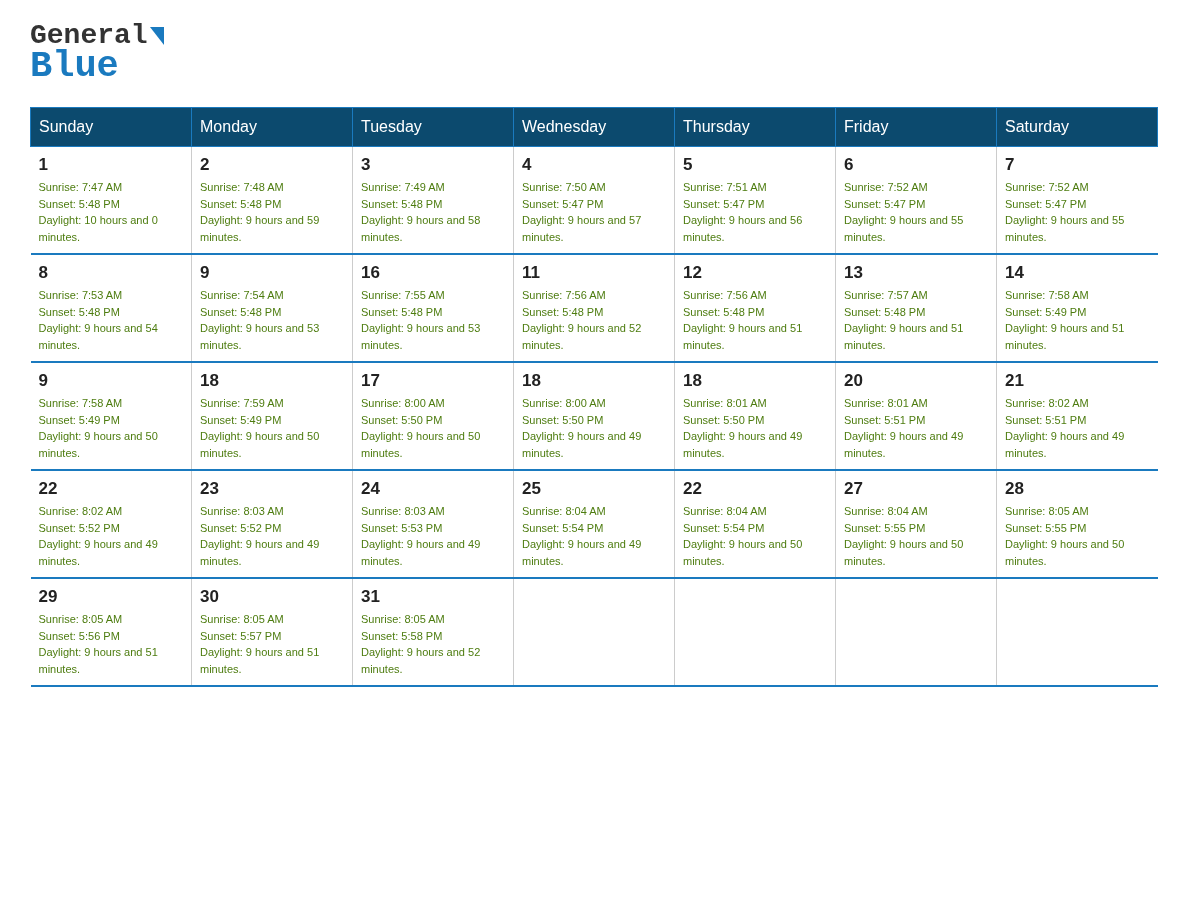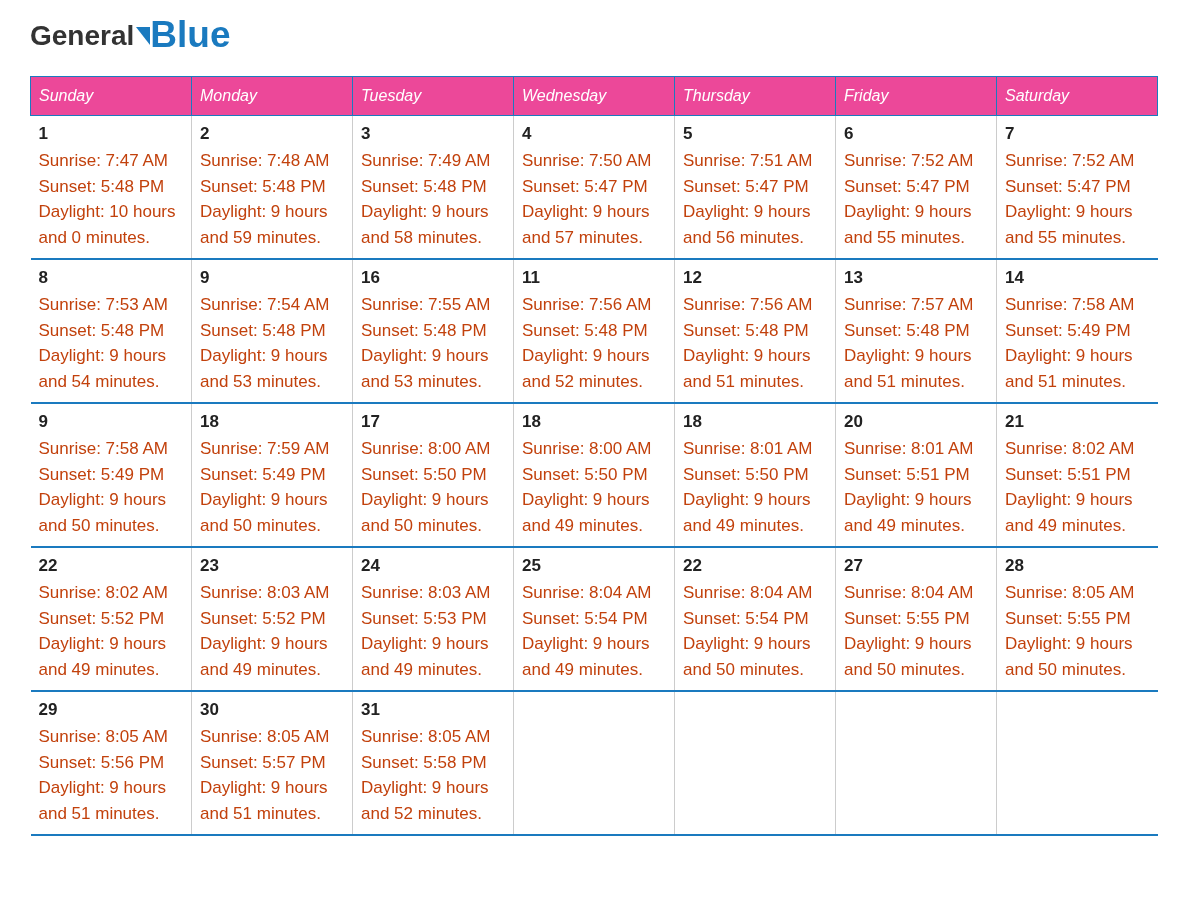--- a/index.html
+++ b/index.html
@@ -11,22 +11,23 @@
       min-height: 918px;
     }
     .header {
       display: flex;
       justify-content: space-between;
       align-items: flex-start;
       margin-bottom: 20px;
     }
     .logo {
       display: flex;
-      flex-direction: row;
+      flex-direction: column;
       align-items: flex-start;
+      font-family: Liberation Mono, monospace;
     }
     .logo-general {
       font-size: 28px;
       font-weight: bold;
       color: #333;
       display: flex;
       align-items: center;
     }
     .logo-general .arrow {
       width: 0;
@@ -54,22 +55,21 @@
     .location {
       font-size: 22px;
       color: #444;
       margin-top: 4px;
     }
     table {
       width: 100%;
       border-collapse: collapse;
     }
     thead tr {
-      background-color: #ec4899;
-      font-style: italic;
+      background-color: #0c4a6e;
     }
     thead th {
       color: #fff;
       padding: 10px 8px;
       font-size: 16px;
       font-weight: normal;
       text-align: left;
       border: 1px solid #1a7abf;
     }
     tbody tr {
@@ -88,23 +88,23 @@
       border-right: none;
     }
     .day-num {
       font-size: 17px;
       font-weight: bold;
       display: block;
       margin-bottom: 4px;
       color: #222;
     }
     .day-info {
-      font-size: 17px;
+      font-size: 11px;
       line-height: 1.5;
-      color: #c2410c;
+      color: #4d7c0f;
     }
   </style>
 </head>
 <body>
 
 <div class="header">
   <div class="logo">
     <div class="logo-general">
       <span>General</span>
         <span class="arrow"></span>

